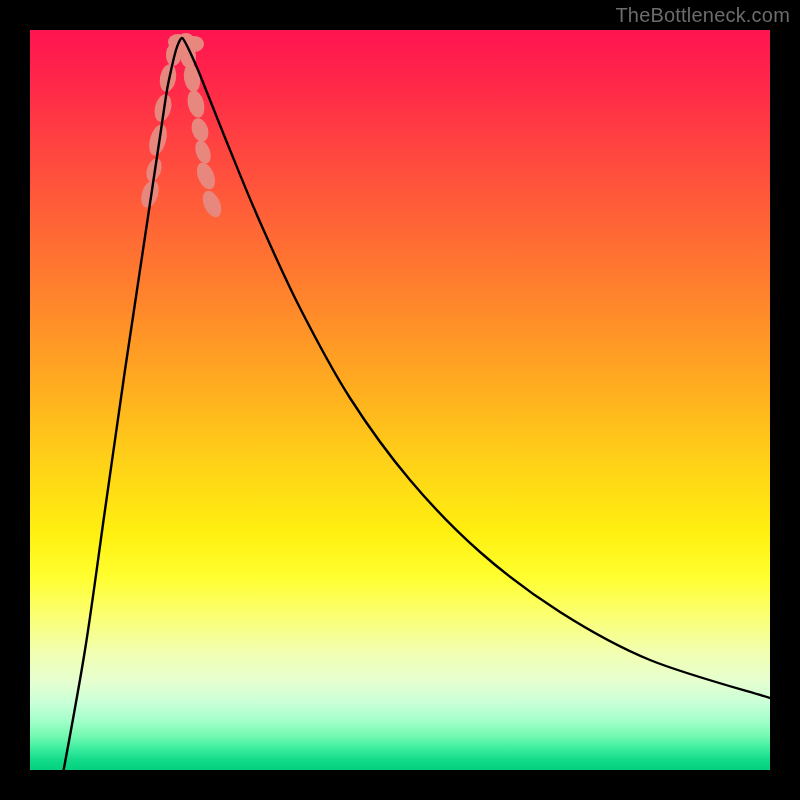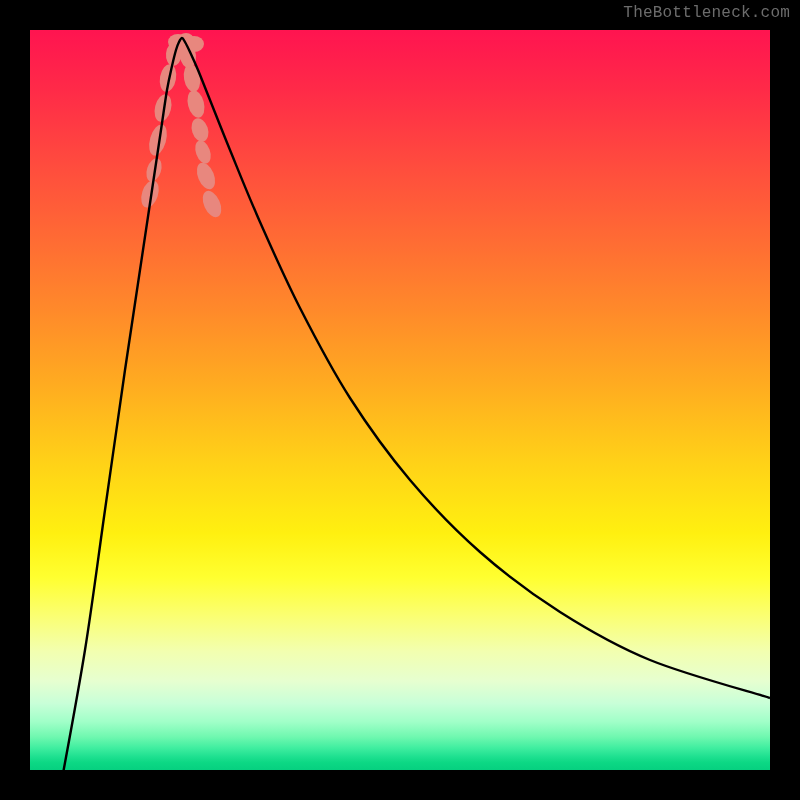--- a/index.html
+++ b/index.html
@@ -53,24 +53,23 @@
   }
   .curve-svg {
     position: absolute;
     inset: 0;
   }
   .watermark {
     position: absolute;
     top: 4px;
     right: 10px;
     color: #6c6c6c;
-    font-size: 16px;
+    font-size: 20px;
     letter-spacing: 0.2px;
     user-select: none;
-    font-family: Liberation Mono, monospace;
   }
 </style>
 </head>
 <body>
 
 <div class="frame">
 
   <div class="plot-area">
     <div class="gradient-bg"></div>
 

